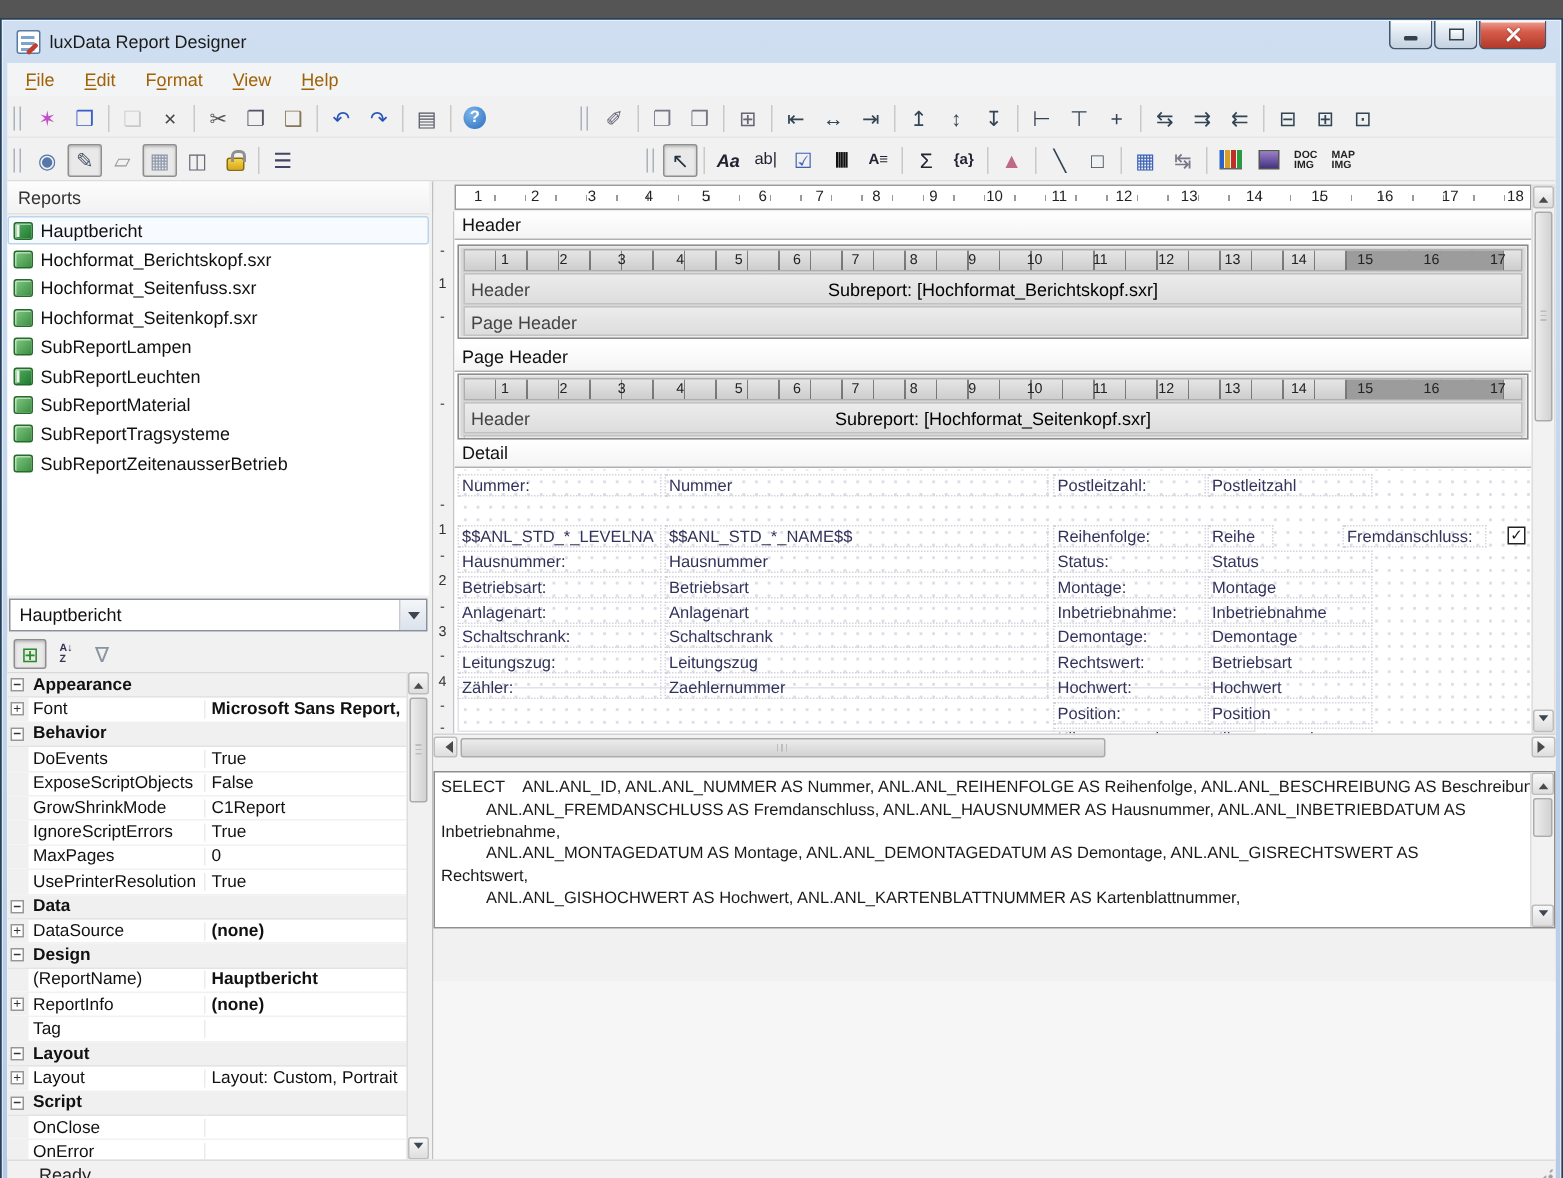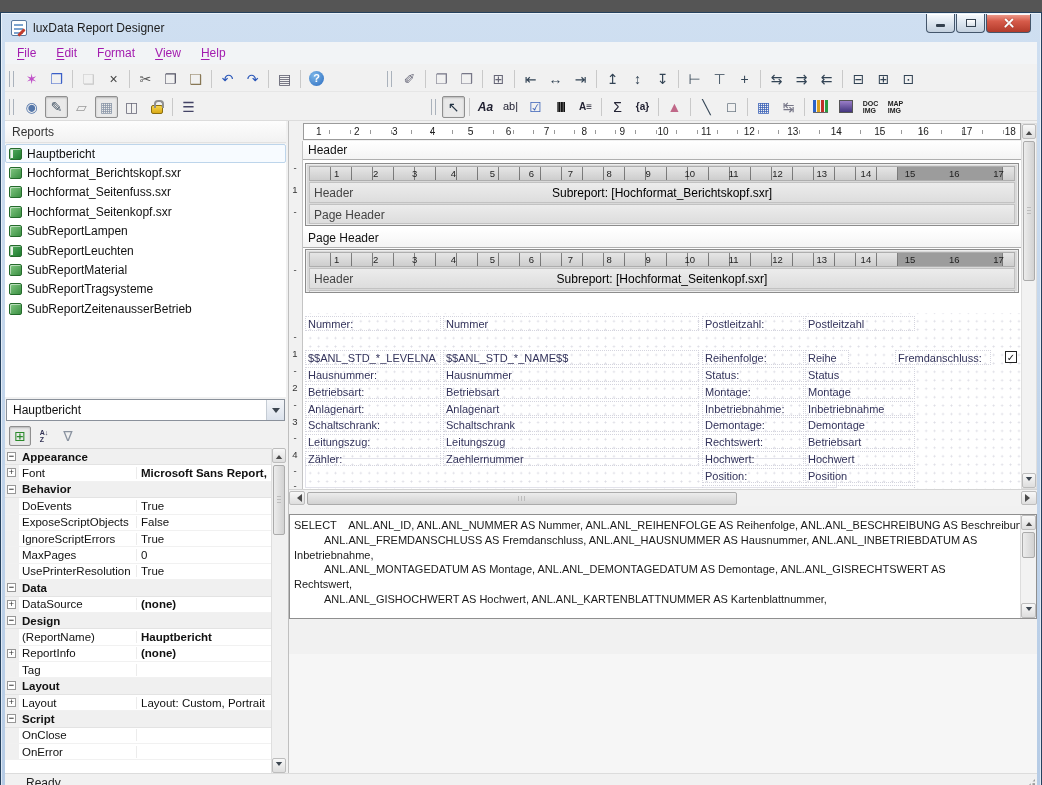--- a/index.html
+++ b/index.html
@@ -20,21 +20,21 @@
     box-shadow:inset 0 1px 0 rgba(255,255,255,.9);margin-left:1px;}
   .wb.close{width:45px;background:linear-gradient(#efa193,#d65b4a 40%,#b23a2a);}
   .ic-min{width:9px;height:3px;background:#33404e;border-radius:1px;margin-top:5px;}
   .ic-max{width:10px;height:8px;border:1px solid #33404e;background:linear-gradient(#fff,#d8e0e8);}
   .ic-x{position:relative;width:12px;height:10px;}
   .ic-x i{position:absolute;left:0;top:4px;width:12px;height:2.4px;background:#fff;border-radius:1px;box-shadow:0 0 1px #7a2014;}
   .ic-x i:first-child{transform:rotate(45deg);} .ic-x i:last-child{transform:rotate(-45deg);}
   
   .client{position:absolute;left:4px;right:4px;top:29px;bottom:4px;background:#f1f1f1;}
   .menubar{position:absolute;top:0;left:0;right:0;height:22px;background:#f2f4f6;display:flex;align-items:center;padding-left:2px;}
-  .menu-item{padding:3px 10px 4px 10px;color:#a21caf;}
+  .menu-item{padding:3px 10px 4px 10px;color:#a16207;}
   .menu-item u{text-underline-offset:2px;}
   .tbrow{position:absolute;left:0;right:0;background:#f1f1f1;}
   #tbrow1{top:22px;height:28px;border-bottom:1px solid #e6e6e6;}
   #tbrow2{top:50px;height:29px;border-bottom:1px solid #dcdcdc;}
   .tbgroup{position:absolute;top:2px;display:flex;align-items:center;height:25px;}
   #tb-r1l{left:2px;} #tb-r1r{left:380px;} #tb-r2l{left:2px;} #tb-r2r{left:424px;}
   .tgrip{width:5px;height:16px;border-left:1px solid #aab2bc;border-right:1px solid #aab2bc;margin:0 5px 0 2px;}
   .tbbtn{min-width:23px;height:22px;display:flex;align-items:center;justify-content:center;border:1px solid transparent;border-radius:2px;margin:0 1px;padding:0 1px;}
   .tbbtn.pressed{background:#e9e9e9;border-color:#8f8f8f;box-shadow:inset 0 1px 2px rgba(0,0,0,.22);}
   .tbbtn.disabled .glyph{color:#b5b5b5 !important;opacity:.65;}
@@ -469,20 +469,25 @@
               <span class="pgname">DoEvents</span>
               <span class="pgval">True</span>
             </div>
             <div class="pgrow prop">
               <span class="pggut"></span>
               <span class="pgname">ExposeScriptObjects</span>
               <span class="pgval">False</span>
             </div>
             <div class="pgrow prop">
               <span class="pggut"></span>
+              <span class="pgname">GrowShrinkMode</span>
+              <span class="pgval">C1Report</span>
+            </div>
+            <div class="pgrow prop">
+              <span class="pggut"></span>
               <span class="pgname">IgnoreScriptErrors</span>
               <span class="pgval">True</span>
             </div>
             <div class="pgrow prop">
               <span class="pggut"></span>
               <span class="pgname">MaxPages</span>
               <span class="pgval">0</span>
             </div>
             <div class="pgrow prop">
               <span class="pggut"></span>
@@ -667,20 +672,21 @@
               </div>
             <div class="sr-band">
               <span>Header</span>
               <span class="sr-title">Subreport: [Hochformat_Seitenkopf.sxr]</span>
             </div>
             <div class="sr-band b2">
               
             </div>
           </div>
 
+          <div class="bandbar">Detail</div>
 
           <div class="detailgrid" id="detailgrid">
             <div class="dbox"></div>
           <div class="drow" style="top: 3px;">
                 <span class="dcell c1">Nummer:</span>
                 <span class="dcell c2">Nummer</span>
                 <span class="dcell c3">Postleitzahl:</span>
                 <span class="dcell c4">Postleitzahl</span>
               </div>
               <div class="drow" style="top: 36.8px;">

